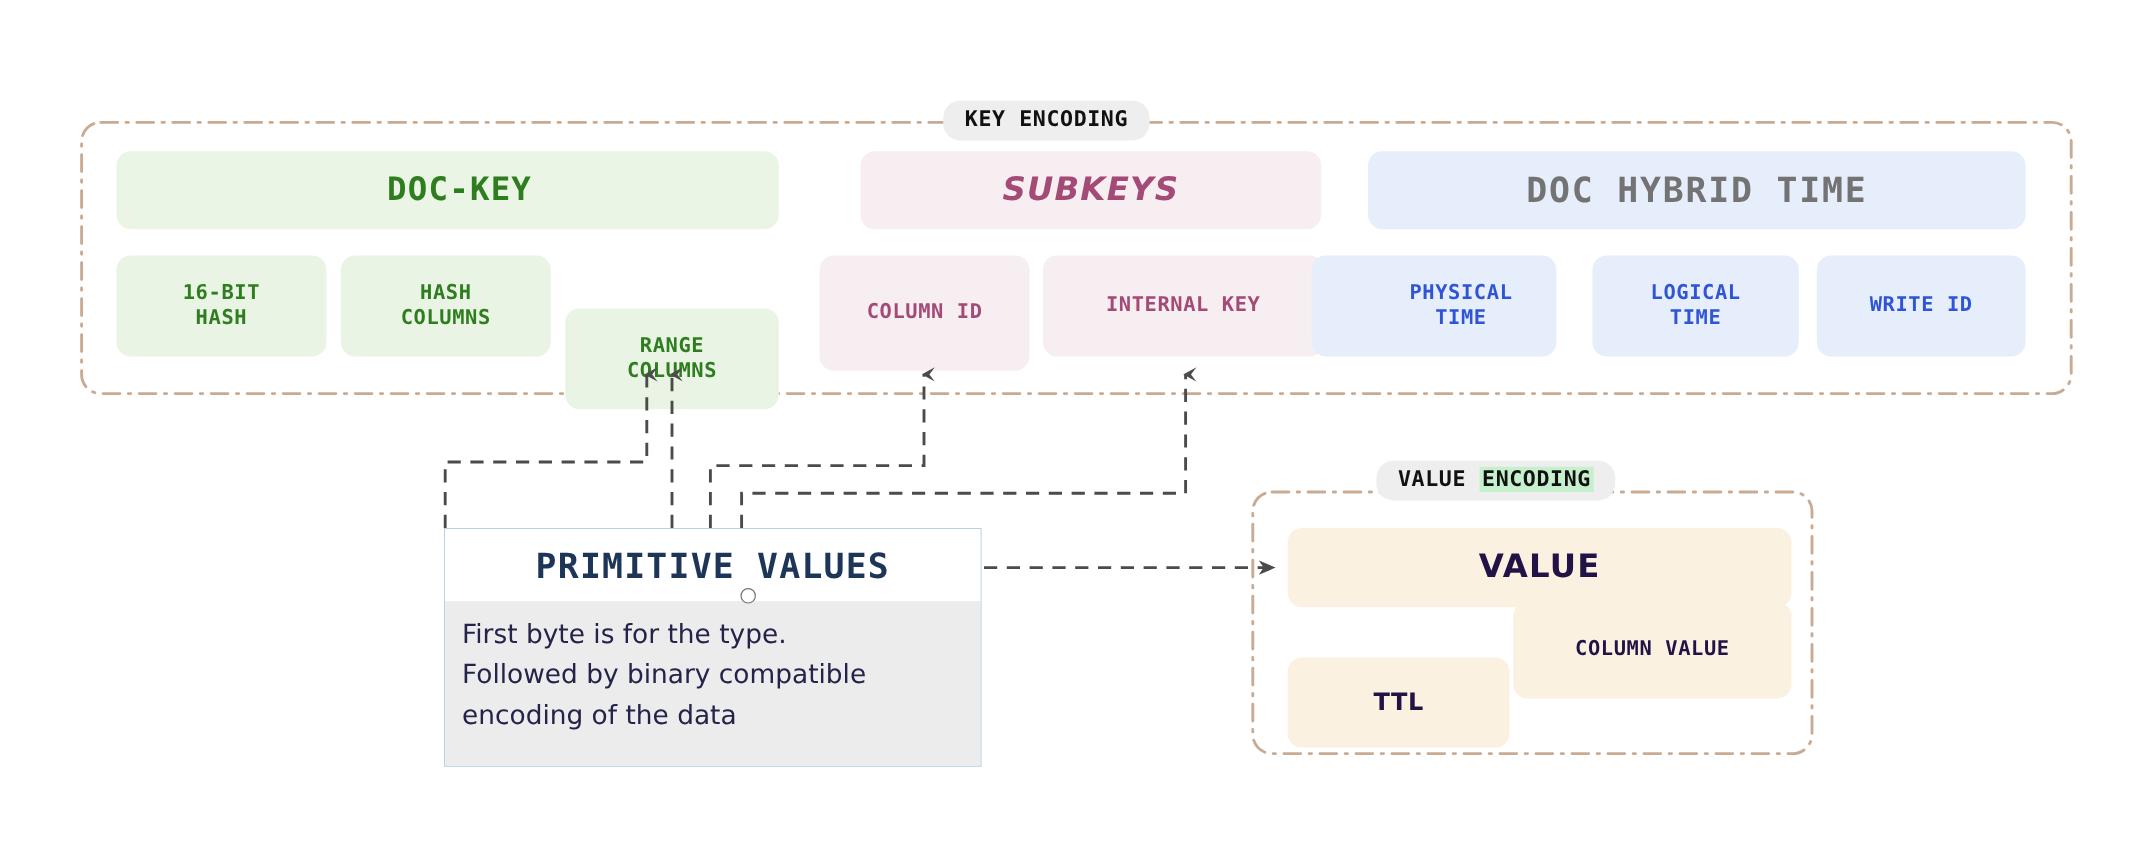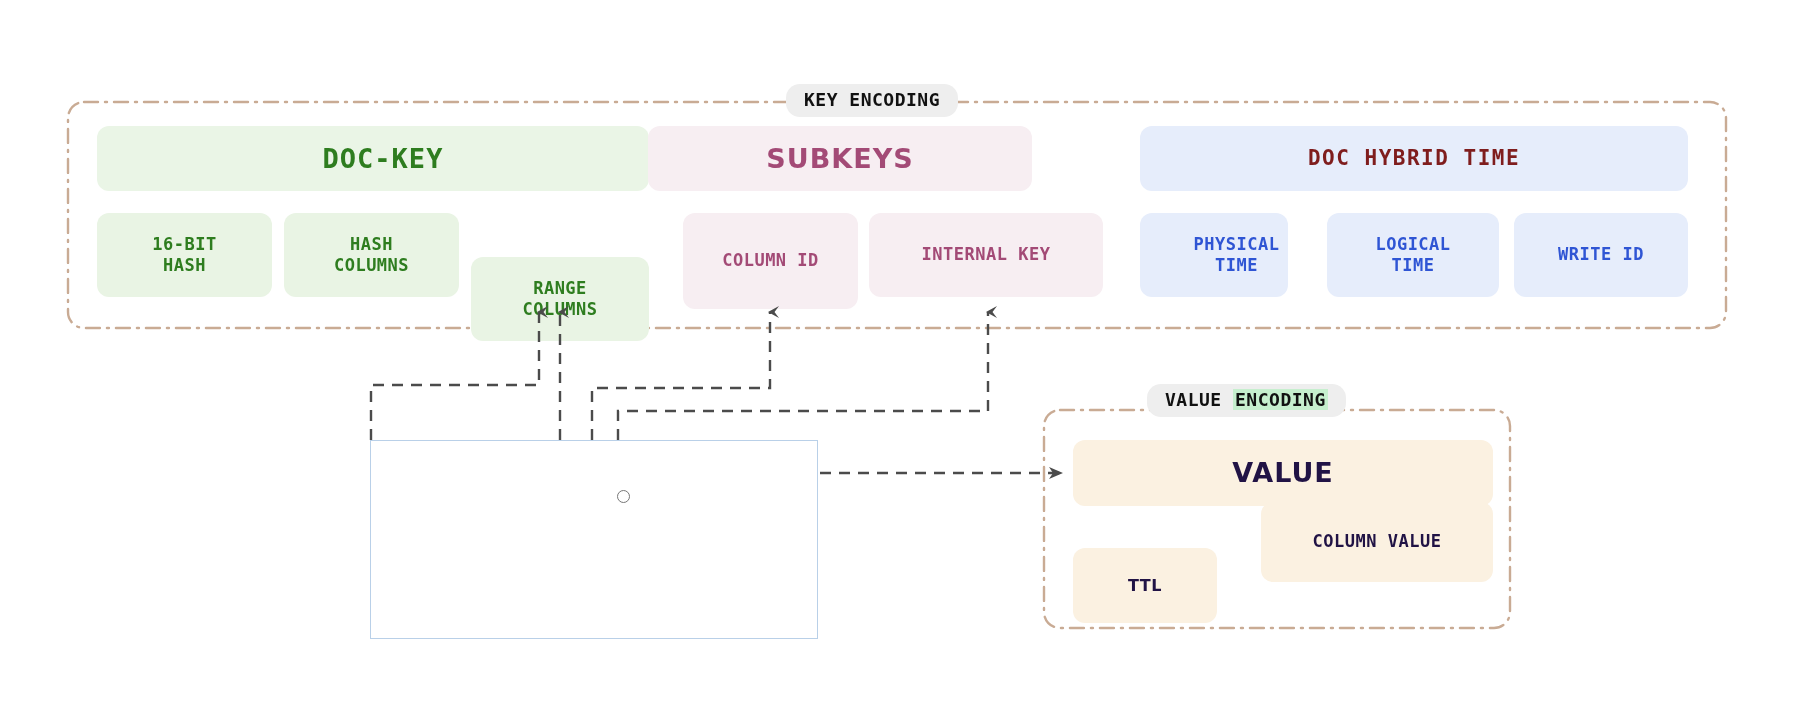--- a/index.html
+++ b/index.html
@@ -52,21 +52,21 @@
   .mono { font-family: "DejaVu Sans Mono", monospace; font-weight: 700; }
   .sans { font-family: "DejaVu Sans", sans-serif; font-weight: 700; }
 
   
   .g-head { background: #eaf5e6; color: #2e7d1f; font-size: 27px; letter-spacing: 1px; padding-left: 20px; }
   .g-sub  { background: #e9f4e4; color: #2e7d1f; font-size: 17px; letter-spacing: 0.5px; }
   
   .p-head { background: #f7eef2; color: #a34a76; font-size: 27px; letter-spacing: 1px; }
   .p-sub  { background: #f7eef2; color: #a34a76; font-size: 17px; letter-spacing: 0.5px; }
   
-  .b-head { background: #e6edfb; color: #7f1d1d; font-size: 21px; letter-spacing: 1.5px; }
+  .b-head { background: #e6edfb; color: #737373; font-size: 29px; letter-spacing: 1.5px; }
   .b-sub  { background: #e6edfb; color: #2f55d4; font-size: 17px; letter-spacing: 0.5px; }
   
   .c-head { background: #fbf1e1; color: #211345; font-size: 27px; letter-spacing: 1px; }
   .c-sub  { background: #fbf1e1; color: #211345; font-size: 17px; letter-spacing: 0.5px; }
 
   
   .note-card {
     position: absolute;
     border: 1.6px solid #b9d0e8;
     background: #ffffff;
@@ -123,48 +123,52 @@
 
 <div class="box mono g-head" style="left:97px; top:126px; width:552px; height:65px;">DOC-KEY</div>
 
 <div class="box mono g-sub" style="left:97px; top:213px; width:175px; height:84px;">16-BIT
 HASH</div>
 <div class="box mono g-sub" style="left:284px; top:213px; width:175px; height:84px;">HASH
 COLUMNS</div>
 <div class="box mono g-sub" style="left:471px; top:213px; width:178px; height:84px;margin-top:44px;">RANGE
 COLUMNS</div>
 
-<div class="box sans p-head" style="left:648px; top:126px; width:384px; height:65px;">SUBKEYS</div>
+<div class="box sans p-head" style="left:717px; top:126px; width:384px; height:65px;font-style:italic;">SUBKEYS</div>
 
 <div class="box mono p-sub" style="left:683px; top:213px; width:175px; height:96px;">COLUMN ID</div>
 <div class="box mono p-sub" style="left:869px; top:213px; width:234px; height:84px;">INTERNAL KEY</div>
 
 <div class="box mono b-head" style="left:1140px; top:126px; width:548px; height:65px;">DOC HYBRID TIME</div>
 
-<div class="box mono b-sub" style="left:1140px; top:213px; width:148px; height:84px;padding-left:45px;">PHYSICAL
+<div class="box mono b-sub" style="left:1093px; top:213px; width:204px; height:84px;padding-left:45px;">PHYSICAL
 TIME</div>
 <div class="box mono b-sub" style="left:1327px; top:213px; width:172px; height:84px;">LOGICAL
 TIME</div>
 <div class="box mono b-sub" style="left:1514px; top:213px; width:174px; height:84px;">WRITE ID</div>
 
 <div style="position:absolute; left:1042px; top:408px; width:470px; height:222px;">
   <svg class="group-svg" width="470" height="222">
     <rect x="2" y="2" width="466" height="218" rx="16" ry="16" fill="none" stroke="#c9ab94" stroke-width="2.4" stroke-dasharray="14 7 2 7" stroke-linecap="round"></rect>
   </svg>
 </div>
 <div class="group-title" style="left:1147px; top:384px;">
   <span>VALUE </span><span class="hl-green">ENCODING</span>
 </div>
 
 <div class="box sans c-head" style="left:1073px; top:440px; width:420px; height:66px;">VALUE</div>
 
-<div class="box sans c-sub" style="left:1073px; top:548px; width:144px; height:75px; font-size:16px;">TTL</div>
+<div class="box sans c-sub" style="left:1073px; top:548px; width:185px; height:75px; font-size:20px;">TTL</div>
 <div class="box mono c-sub" style="left:1261px; top:502px; width:232px; height:80px;">COLUMN VALUE</div>
 
 <div class="note-card" style="left:370px; top:440px; width:448px; height:199px;">
+  <div class="note-title">PRIMITIVE VALUES</div>
+  <div class="note-body">First byte is for the type.
+Followed by binary compatible
+encoding of the data</div>
 </div>
 <div class="note-handle" style="left:617px; top:490px;"></div>
 
 <svg class="wires">
   <defs>
     <marker id="arrowUp" markerWidth="12" markerHeight="12" refX="6" refY="2" orient="auto-start-reverse" markerUnits="userSpaceOnUse">
       <path d="M0,11 L6,0 L12,11 L6,6.5 Z" fill="#4b4b4b"></path>
     </marker>
     <marker id="arrowR" markerWidth="14" markerHeight="12" refX="13" refY="6" orient="auto" markerUnits="userSpaceOnUse">
       <path d="M0,0 L14,6 L0,12 L4,6 Z" fill="#4b4b4b"></path>

